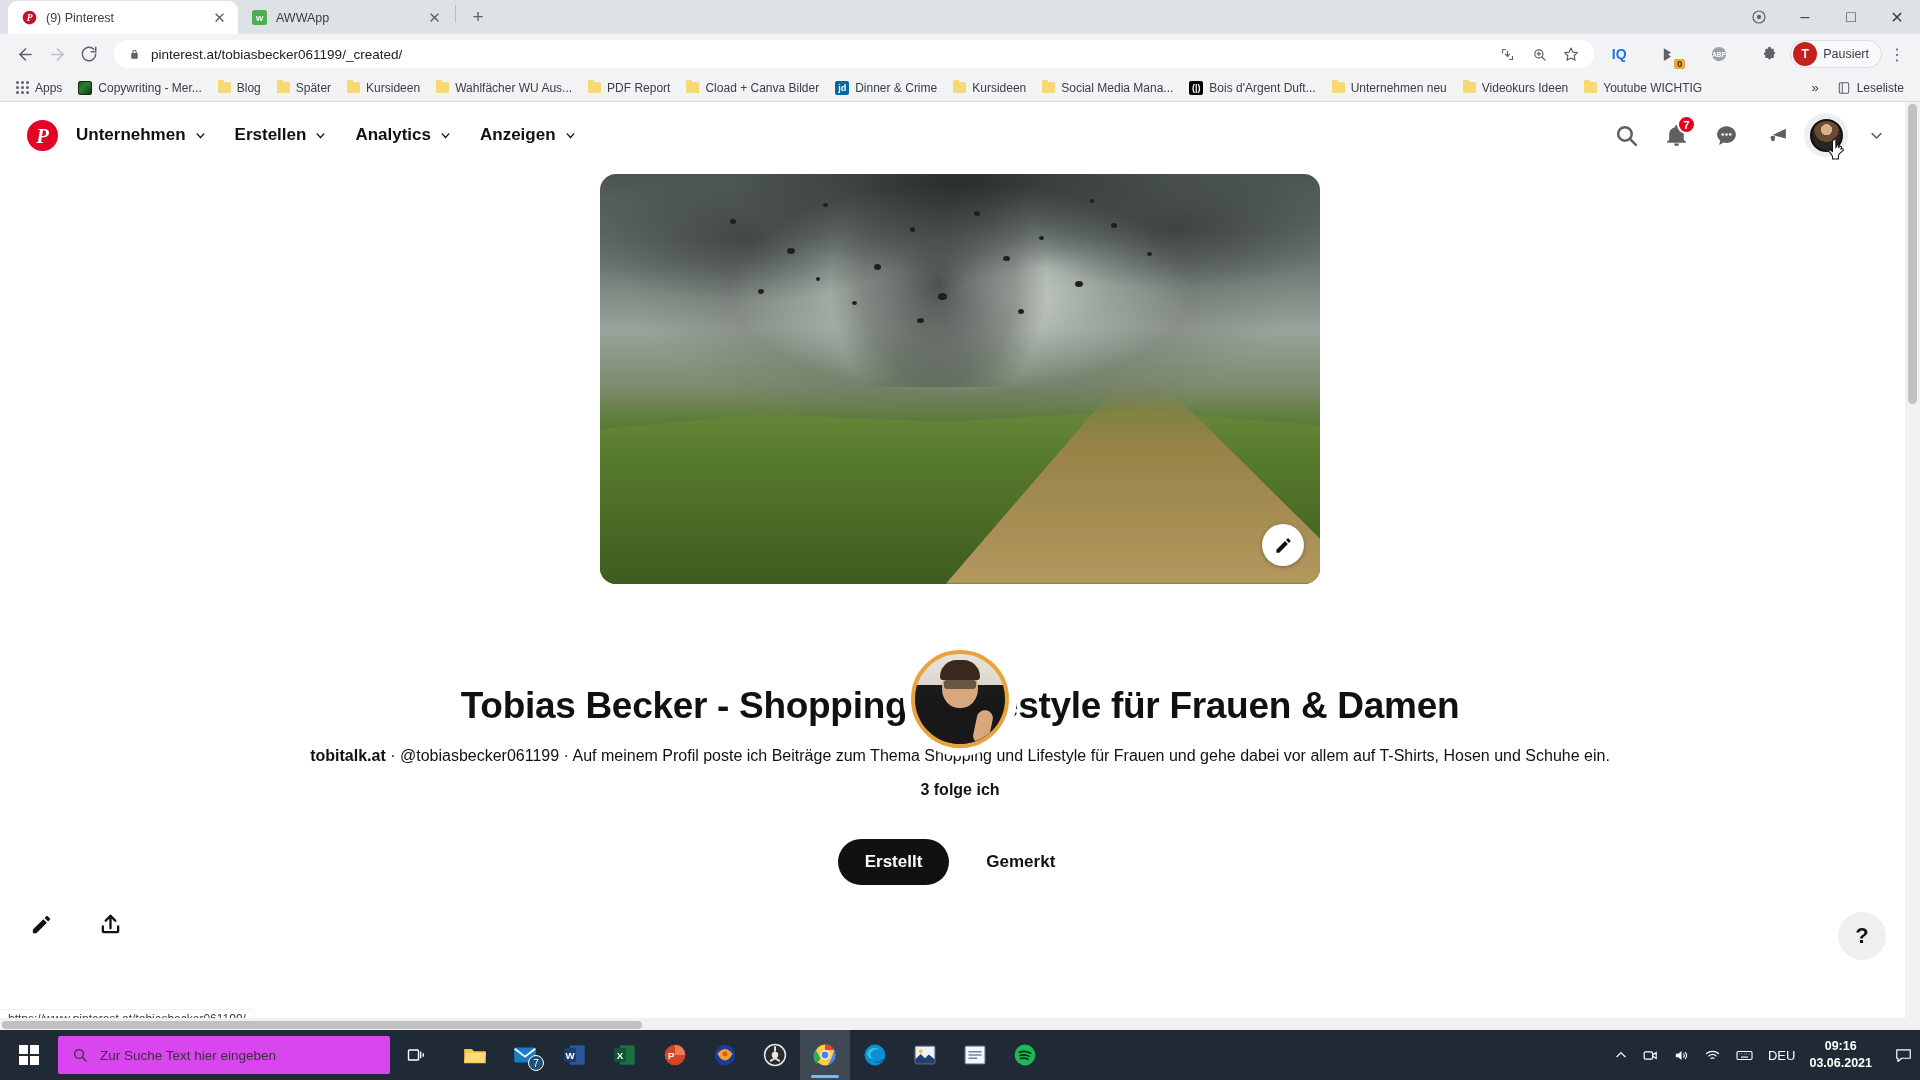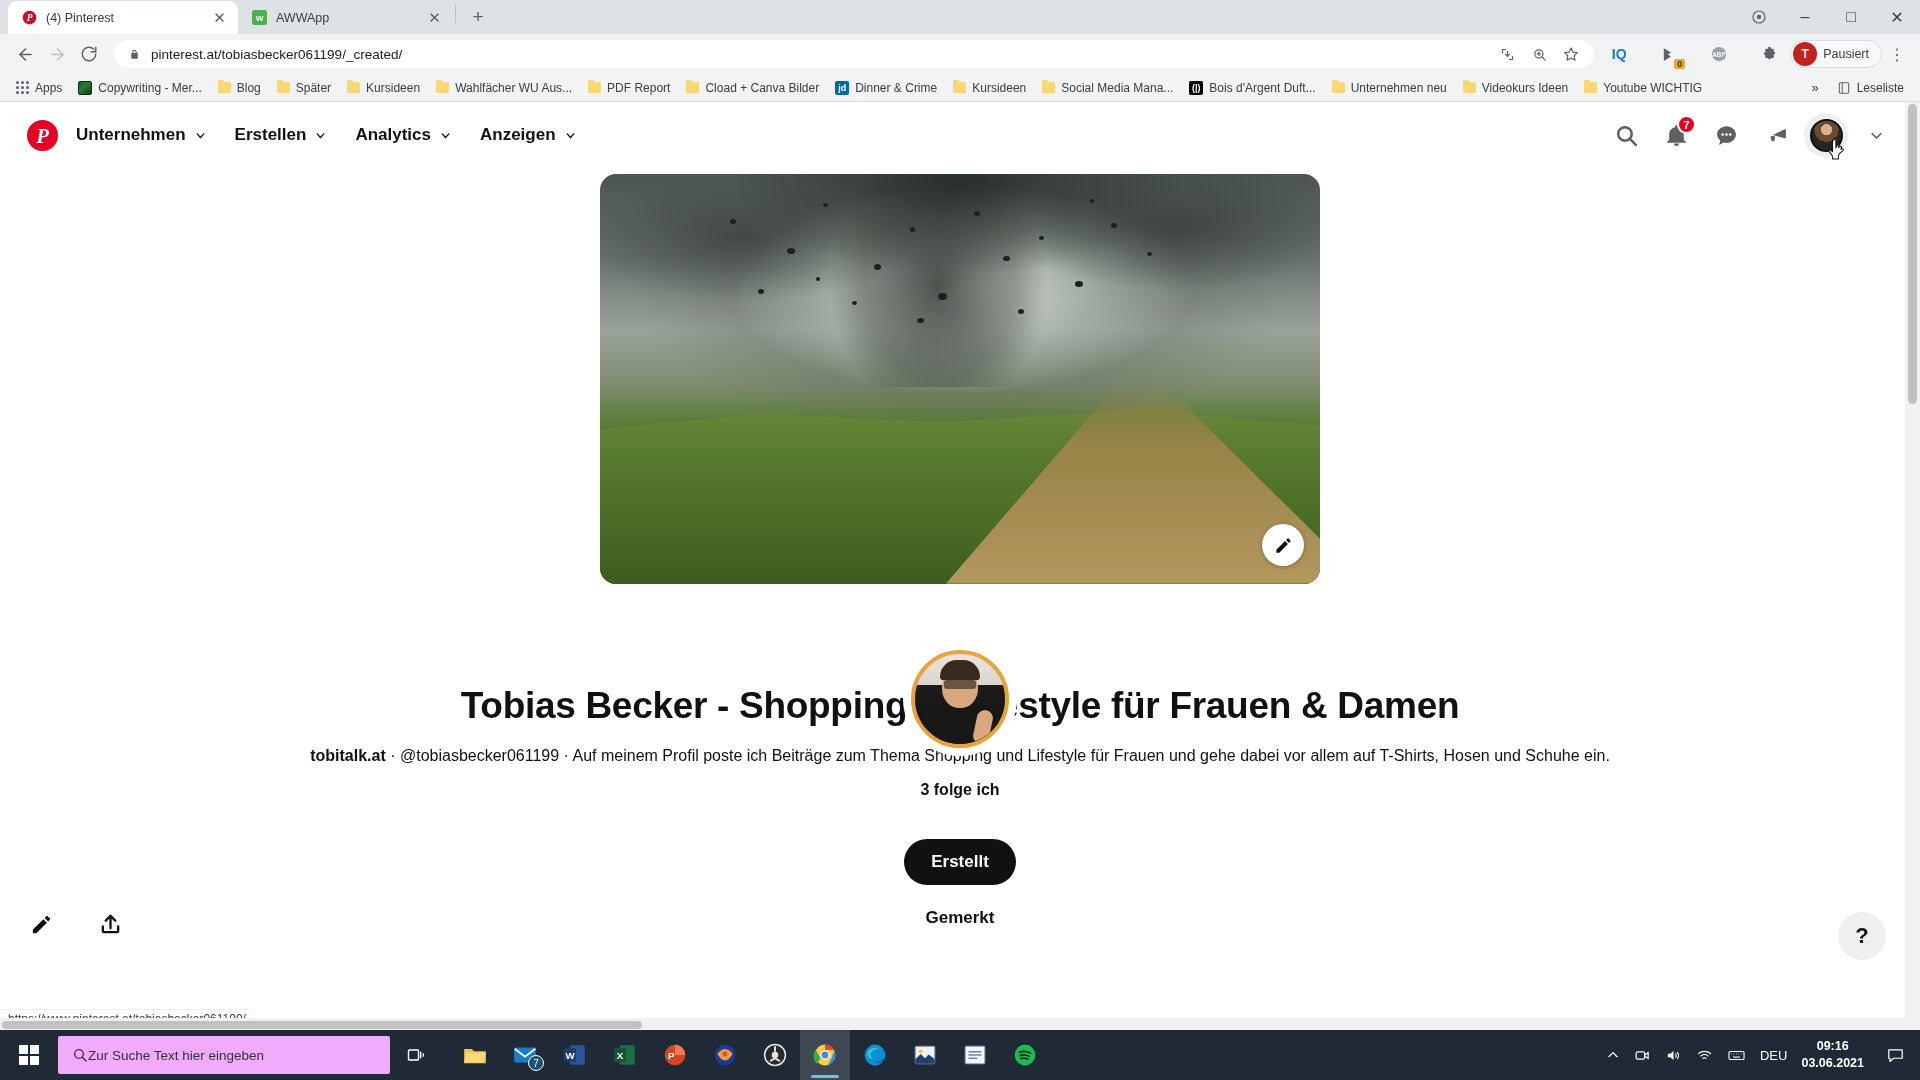--- a/index.html
+++ b/index.html
@@ -162,21 +162,21 @@
             background:#d8a77e; border-radius: 8px; transform: rotate(12deg); }
 
   .profile-info { text-align:center; padding: 0 300px; margin-top: 100px; }
   .profile-title {
     font-size: 37px; font-weight: bold; color: #111; line-height: 1.18; letter-spacing: -0.3px;
   }
   .profile-desc { font-size: 16px; color: #111; line-height: 1.45; margin-top: 16px; }
   .profile-desc b { font-weight: bold; }
   .follow-count { font-size: 16px; font-weight: bold; color:#111; margin-top: 14px; }
 
-  .tabs-row { display:flex; justify-content:center; align-items:center; gap: 10px; margin-top: 40px; flex-direction: column; }
+  .tabs-row { display:flex; justify-content:center; align-items:center; gap: 10px; margin-top: 40px; }
   .tab-pill { padding: 13px 27px; border-radius: 24px; font-size: 17px; font-weight: bold; }
   .tab-pill.active { background:#111; color:#fff; }
   .tab-pill.idle { background:transparent; color:#111; }
 
   .left-tools { position:absolute; left: 30px; bottom: 96px; display:flex; gap: 46px; align-items:center; }
   .help-fab {
     position:absolute; right: 34px; bottom: 72px; width: 48px; height: 48px; border-radius: 50%;
     background:#efefef; display:flex; align-items:center; justify-content:center;
     font-size: 22px; font-weight:bold; color:#111;
   }
@@ -193,54 +193,54 @@
   
   .taskbar {
     position:absolute; left:0; bottom:0; width: 1920px; height: 50px;
     background: #1f2a36; display:flex; align-items:center; color:#fff;
   }
   .start-btn { width: 58px; height:50px; display:flex; align-items:center; justify-content:center; }
   .win-logo { width:20px; height:20px; display:grid; grid-template-columns:1fr 1fr;
               grid-template-rows:1fr 1fr; gap:2.5px; }
   .win-logo i { background:#fff; display:block; }
   .tb-search {
-    width: 332px; height: 38px; background:#f0abfc; border-radius: 2px; display:flex;
-    align-items:center; padding: 0 14px; color:#333; font-size: 13.5px;
+    width: 332px; height: 38px; background:#d946ef; border-radius: 2px; display:flex;
+    align-items:center; gap: 12px; padding: 0 14px; color:#333; font-size: 13.5px;
   }
   .tb-task { width: 52px; height:50px; display:flex; align-items:center; justify-content:center; }
   .tb-apps { display:flex; align-items:center; gap: 0; margin-left: 8px; }
   .tb-app { width: 50px; height: 50px; display:flex; align-items:center; justify-content:center;
             position:relative; }
   .tb-app.active { background: rgba(255,255,255,.14); }
   .tb-app .underline { position:absolute; bottom: 2px; left: 11px; width: 28px; height: 3px;
                        background:#76b9ed; border-radius:2px; display:block; }
   .app-badge { position:absolute; right: 6px; bottom: 9px; min-width:16px; height:16px;
                border-radius: 8px; background:#1f4e79; color:#fff; font-size:10px;
                display:flex; align-items:center; justify-content:center; border:1px solid #fff;}
-  .tray { margin-left:auto; display:flex; align-items:center; gap: 14px; padding-right: 8px; }
+  .tray { margin-left:auto; display:flex; align-items:center; gap: 14px; }
   .tray-ico { display:flex; align-items:center; justify-content:center; color:#fff; }
   .tray-lang { font-size: 13px; }
   .tray-clock { font-size: 12.5px; line-height: 1.35; text-align:center;font-weight:bold; }
   .tray-action { width: 34px; height: 50px; display:flex; align-items:center; justify-content:center; }
   svg { display:block; }
 </style>
 </head>
 <body>
 
 <div class="browser">
 
   <div class="tabstrip">
     <div class="tab active">
       <span class="tab-favicon">
         <svg width="15" height="15" viewBox="0 0 24 24">
             <circle cx="12" cy="12" r="11" fill="#c8102e"></circle>
             <text x="12" y="17" font-size="15" font-family="Liberation Serif, serif" font-style="italic" font-weight="bold" fill="#fff" text-anchor="middle">P</text>
           </svg>
       </span>
-      <span class="tab-title">(4) Pinterest</span>
+      <span class="tab-title">(9) Pinterest</span>
       <span class="tab-close">✕</span>
     </div>
     <div class="tab inactive">
       <span class="tab-favicon">
         <svg width="15" height="15" viewBox="0 0 24 24">
             <rect width="24" height="24" rx="4" fill="#4caf50"></rect>
             <text x="12" y="17" font-size="13" font-family="Liberation Sans, sans-serif" font-weight="bold" fill="#fff" text-anchor="middle">W</text>
           </svg>
       </span>
       <span class="tab-title">AWWApp</span>

